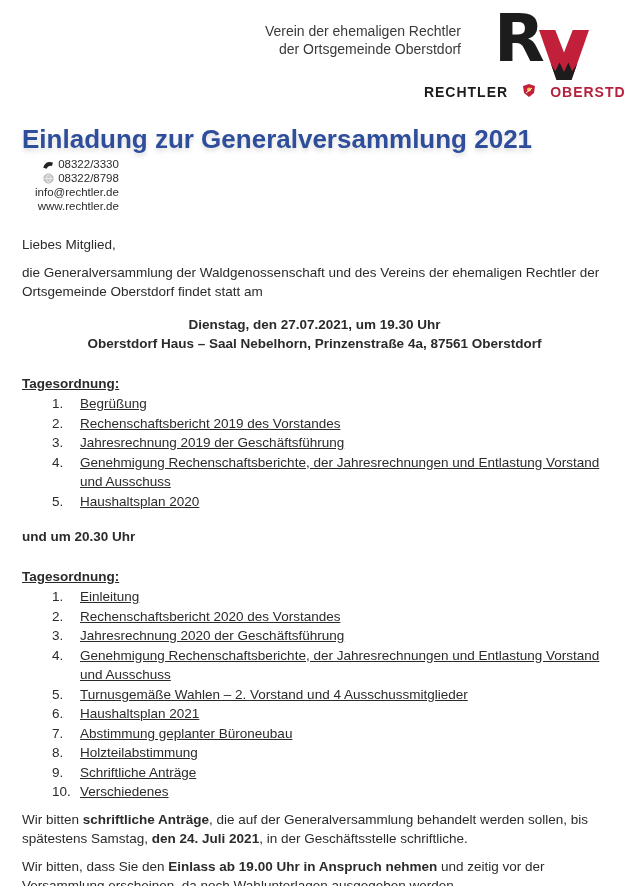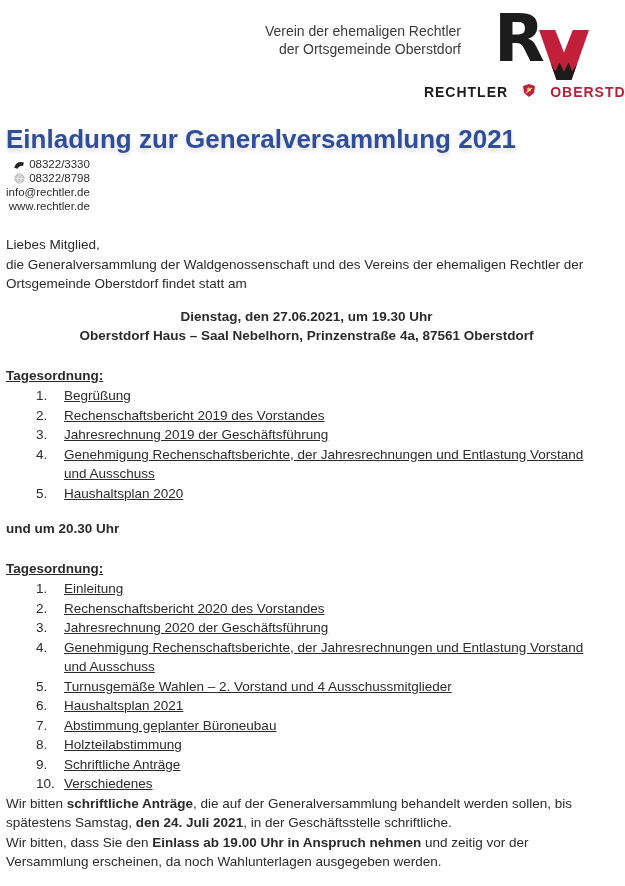--- a/index.html
+++ b/index.html
@@ -3,21 +3,21 @@
 <meta charset="utf-8">
 <style>
   * { margin: 0; padding: 0; box-sizing: border-box; }
   html, body { background: #ffffff; }
   body {
     width: 625px; height: 886px;
     font-family: "Liberation Sans", "DejaVu Sans", sans-serif;
     color: #2b2b2b;
     overflow: hidden;
   }
-  .page { width: 625px; height: 886px; padding: 12px 18px 0 6px; position: relative; }
+  .page { width: 625px; height: 886px; padding: 12px 18px 0 22px; position: relative; }
 
   
   .header { display: flex; justify-content: flex-end; align-items: flex-start; height: 96px; }
   .org-block {
     text-align: right; font-size: 14px; line-height: 18px; color: #3a3a3a;
     margin-top: 10px; margin-right: 14px;
   }
   .logo { width: 132px; display: flex; flex-direction: column; align-items: center; }
   .logo-mark { position: relative; width: 110px; height: 66px; }
   .logo-r {
@@ -33,26 +33,26 @@
   .cap-black { color: #1c1c1c; }
   .cap-red { color: #b5213c; }
 
   
   .title-row { display: flex; justify-content: space-between; align-items: flex-start; margin-top: 16px; flex-direction: column; }
   h1.title {
     font-size: 26px; font-weight: bold; color: #2e4e9c; letter-spacing: 0;
     text-shadow: 0 3px 4px rgba(120,120,120,0.25);
   }
   .contact { text-align: right; font-size: 11.5px; line-height: 14px; color: #2b2b2b; margin-top: 2px; }
-  .c-line { display: flex; justify-content: flex-end; align-items: center; gap: 4px; }
+  .c-line { display: flex; justify-content: flex-end; align-items: center; gap: 4px; margin-left: 13px; }
 
   
   .body-text { font-size: 13.5px; line-height: 19.5px; }
   .salutation { margin-top: 22px; }
-  .para { margin-top: 0; }
+  .para { margin-top: 8px; }
   b, .b { font-weight: bold; }
 
   .event-block { text-align: center; font-weight: bold; margin-top: 13px; line-height: 19.5px; }
 
   .agenda-heading { font-weight: bold; text-decoration: underline; margin-top: 20px; }
   ol.agenda { list-style: none; counter-reset: item; margin-top: 1px; text-decoration: underline; }
   ol.agenda li {
     counter-increment: item; position: relative;
     padding-left: 58px; line-height: 19.5px;
   }
@@ -120,21 +120,21 @@
     </div>
   </div>
 
   <div class="body-text">
 
     <p class="salutation">Liebes Mitglied,</p>
 
     <p class="para">die Generalversammlung der Waldgenossenschaft und des Vereins der ehemaligen Rechtler der Ortsgemeinde Oberstdorf findet statt am</p>
 
     <div class="event-block">
-      <div>Dienstag, den 27.06.2021, um 19.30 Uhr</div>
+      <div>Dienstag, den 27.07.2021, um 19.30 Uhr</div>
       <div>Oberstdorf Haus – Saal Nebelhorn, Prinzenstraße 4a, 87561 Oberstdorf</div>
     </div>
 
     <div class="agenda-heading">Tagesordnung:</div>
     <ol class="agenda">
       <li>Begrüßung</li>
       <li>Rechenschaftsbericht 2019 des Vorstandes</li>
       <li>Jahresrechnung 2019 der Geschäftsführung</li>
       <li>Genehmigung Rechenschaftsberichte, der Jahresrechnungen und Entlastung Vorstand und Ausschuss</li>
       <li>Haushaltsplan 2020</li>

